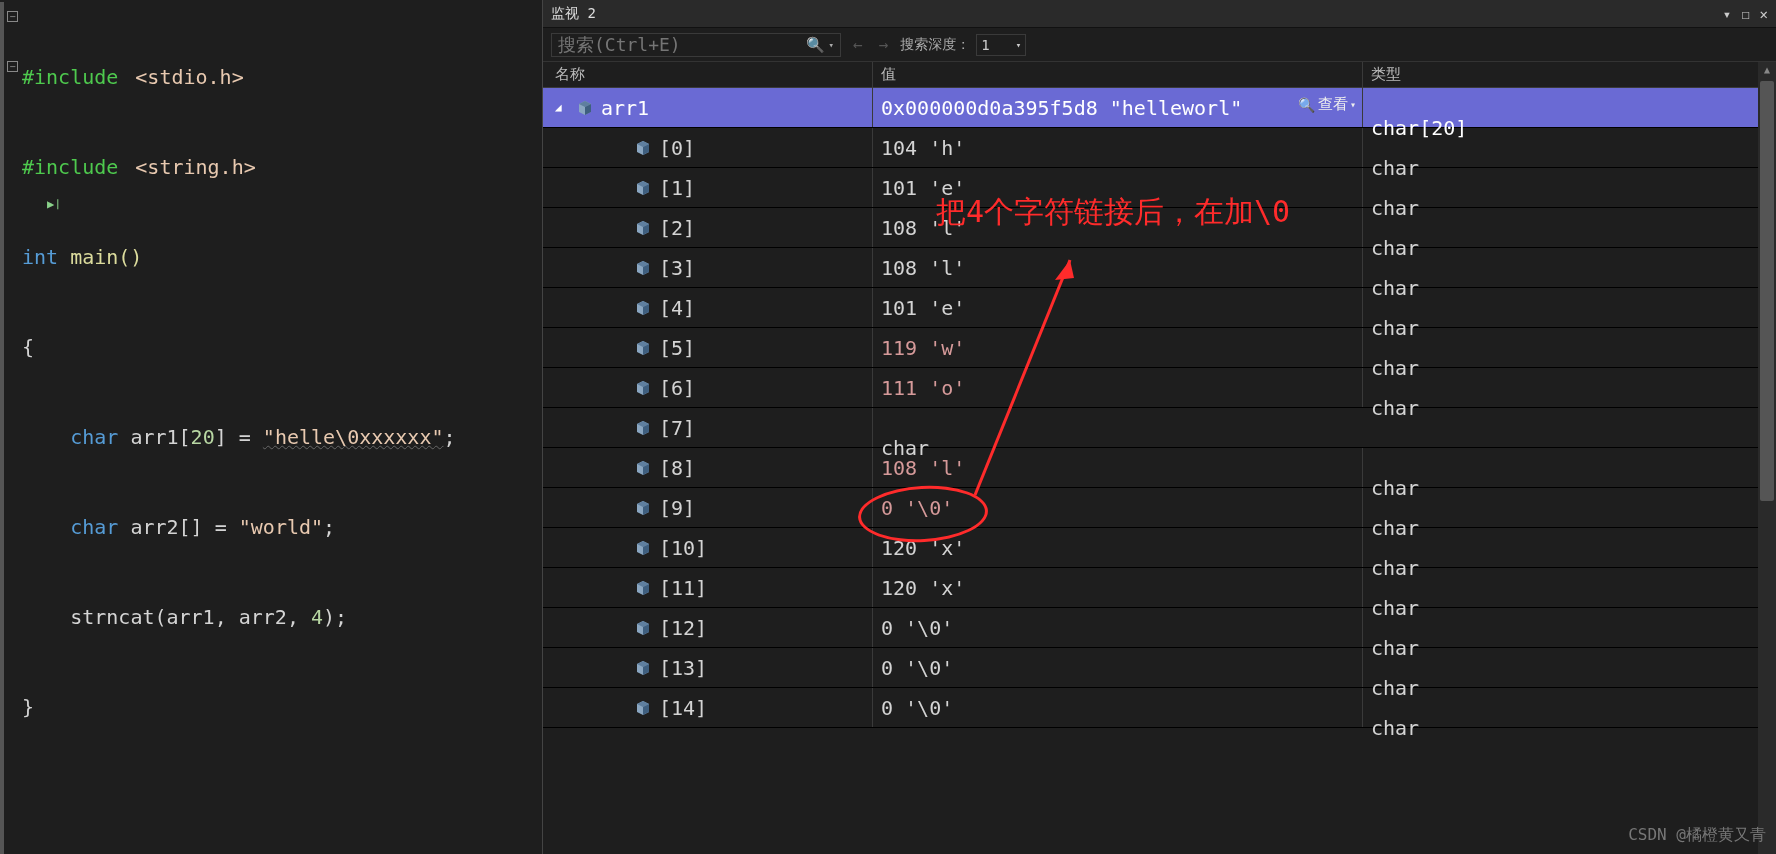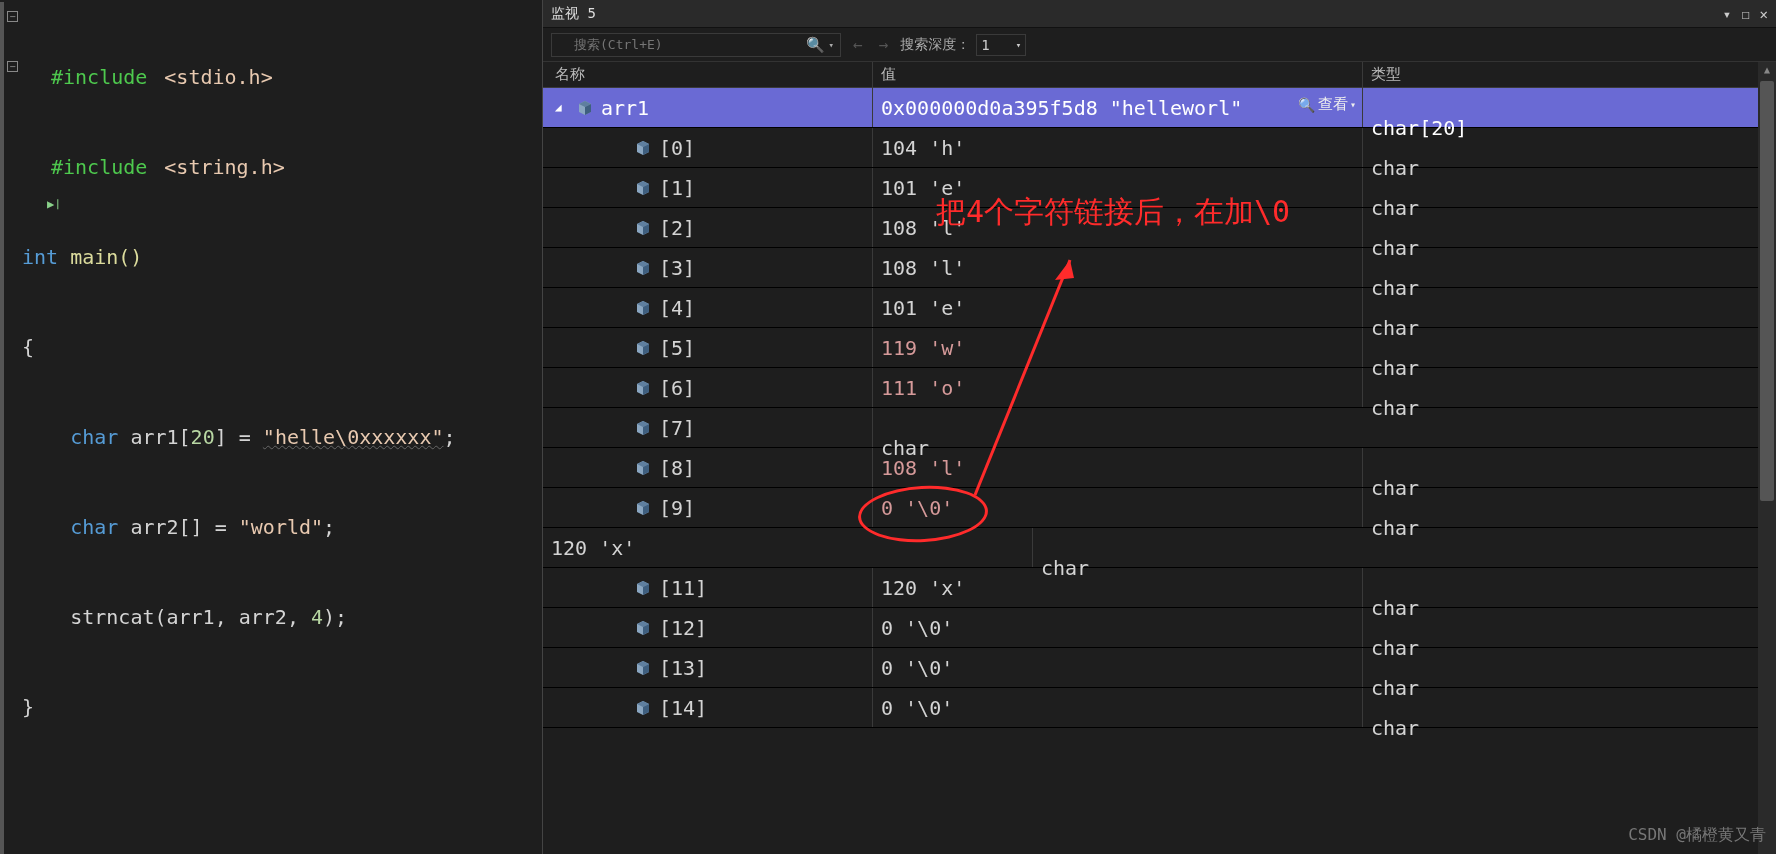--- a/index.html
+++ b/index.html
@@ -14,21 +14,21 @@
   
   .editor-pane { width:542px; height:100%; background:#1e1e1e; display:flex; flex-direction:column; position:relative; }
   .editor {
     flex:1; display:flex; font-family:Consolas, monospace; font-size:20px; line-height:30px;
     padding-top:2px;
   }
   .gutter { width:20px; background:#1e1e1e; border-left:4px solid #555; }
   .gutter .fold { width:11px; height:11px; border:1px solid #888; margin:9px 0 0 3px; font-size:10px; line-height:9px; text-align:center; color:#888; }
   .code-lines { flex:1; white-space:pre; }
   .code-lines .line { padding-left:2px; }
-  .kw-green { color:#4ec94e;margin-left:29px; }       
+  .kw-green { color:#4ec94e; }       
   .fn-yellow { color:#dcdc9d;text-align:right; }
   .str { color:#e8c9b0; }
   .redstr { color:#e8c9b0;margin-left:17px; }
   .num { color:#b8d7a3; }
   .kw-type { color:#569cd6; }
   .kw-ret { color:#d197d9; }
   .comment { color:#666; font-size:15px; }
   .underdash { text-decoration: underline wavy #666 1px; }
   .bp-icon { position:absolute; left:47px; top:189px; color:#8ad28a; font-size:12px; }
   .hl-line { background:rgba(80,80,80,0.25); }
@@ -44,23 +44,22 @@
 
   .watch-toolbar {
     height:34px; display:flex; align-items:center; gap:12px; padding:0 8px;
     border-bottom:1px solid #333; color:#aaa; font-size:14px; background:#1e1e1e;
   }
   .search-box {
     flex:0 0 290px; height:24px; border:1px solid #3a3a3a; display:flex; align-items:center;
     padding:0 6px; color:#888; justify-content:space-between;
   }
   .search-box input {
-    background:transparent; border:none; outline:none; color:#ccc; font-size:13px; width:220px;
+    background:transparent; border:none; outline:none; color:#ccc; font-size:18px; width:220px;
     font-family:inherit;
-    margin-left:16px;
   }
   .search-box .sicon { color:#aaa; display:flex; align-items:center; gap:4px; }
   .nav-arrows { display:flex; gap:16px; color:#555; }
   .nav-arrows span { font-size:16px; }
   .depth-group { display:flex; align-items:center; gap:6px; }
   .depth-select { border:1px solid #3a3a3a; background:#1e1e1e; color:#ccc; width:50px; height:22px; display:flex; align-items:center; justify-content:space-between; padding:0 4px; font-size:14px; }
 
   
   .watch-table { flex:1; overflow:hidden; position:relative; }
   .wt-head, .wt-row { display:flex; align-items:center; font-size:20px; }
@@ -137,21 +136,21 @@
         <div class="line">    <span>strncat(arr1, arr2, </span><span class="num">4</span><span>);</span></div>
         <div class="line"><span>}</span></div>
       </div>
       <span class="bp-icon">▶❘</span>
     </div>
 
   </div>
 
   <div class="watch-pane">
     <div class="watch-title">
-      <span>监视 5</span>
+      <span>监视 2</span>
       <span class="winbtns">
         <span>▾</span>
         <span>☐</span>
         <span>✕</span>
       </span>
     </div>
 
     <div class="watch-toolbar">
       <div class="search-box">
         <input placeholder="搜索(Ctrl+E)" style="">
@@ -364,20 +363,31 @@
                 </svg>
               </span>
               <span class="nm">[9]</span>
             </div>
             <div class="col-value changed">
               <span>0 '\0'</span>
             </div>
             <div class="col-type">char</div>
           </div>
           <div class="wt-row child">
+            <div class="col-name">
+              <span class="expander"></span>
+              <span class="cube-icon">
+                <svg viewBox="0 0 16 16">
+                  <path fill="#8aa6c1" d="M8 1l6 3v8l-6 3-6-3V4z"></path>
+                  <path fill="#5f7f9f" d="M8 1l6 3-6 3-6-3z"></path>
+                  <path fill="#3f5f7f" d="M8 7v8l6-3V4z"></path>
+                </svg>
+              </span>
+              <span class="nm">[10]</span>
+            </div>
             <div class="col-value">
               <span>120 'x'</span>
             </div>
             <div class="col-type">char</div>
           </div>
           <div class="wt-row child">
             <div class="col-name">
               <span class="expander"></span>
               <span class="cube-icon">
                 <svg viewBox="0 0 16 16">

